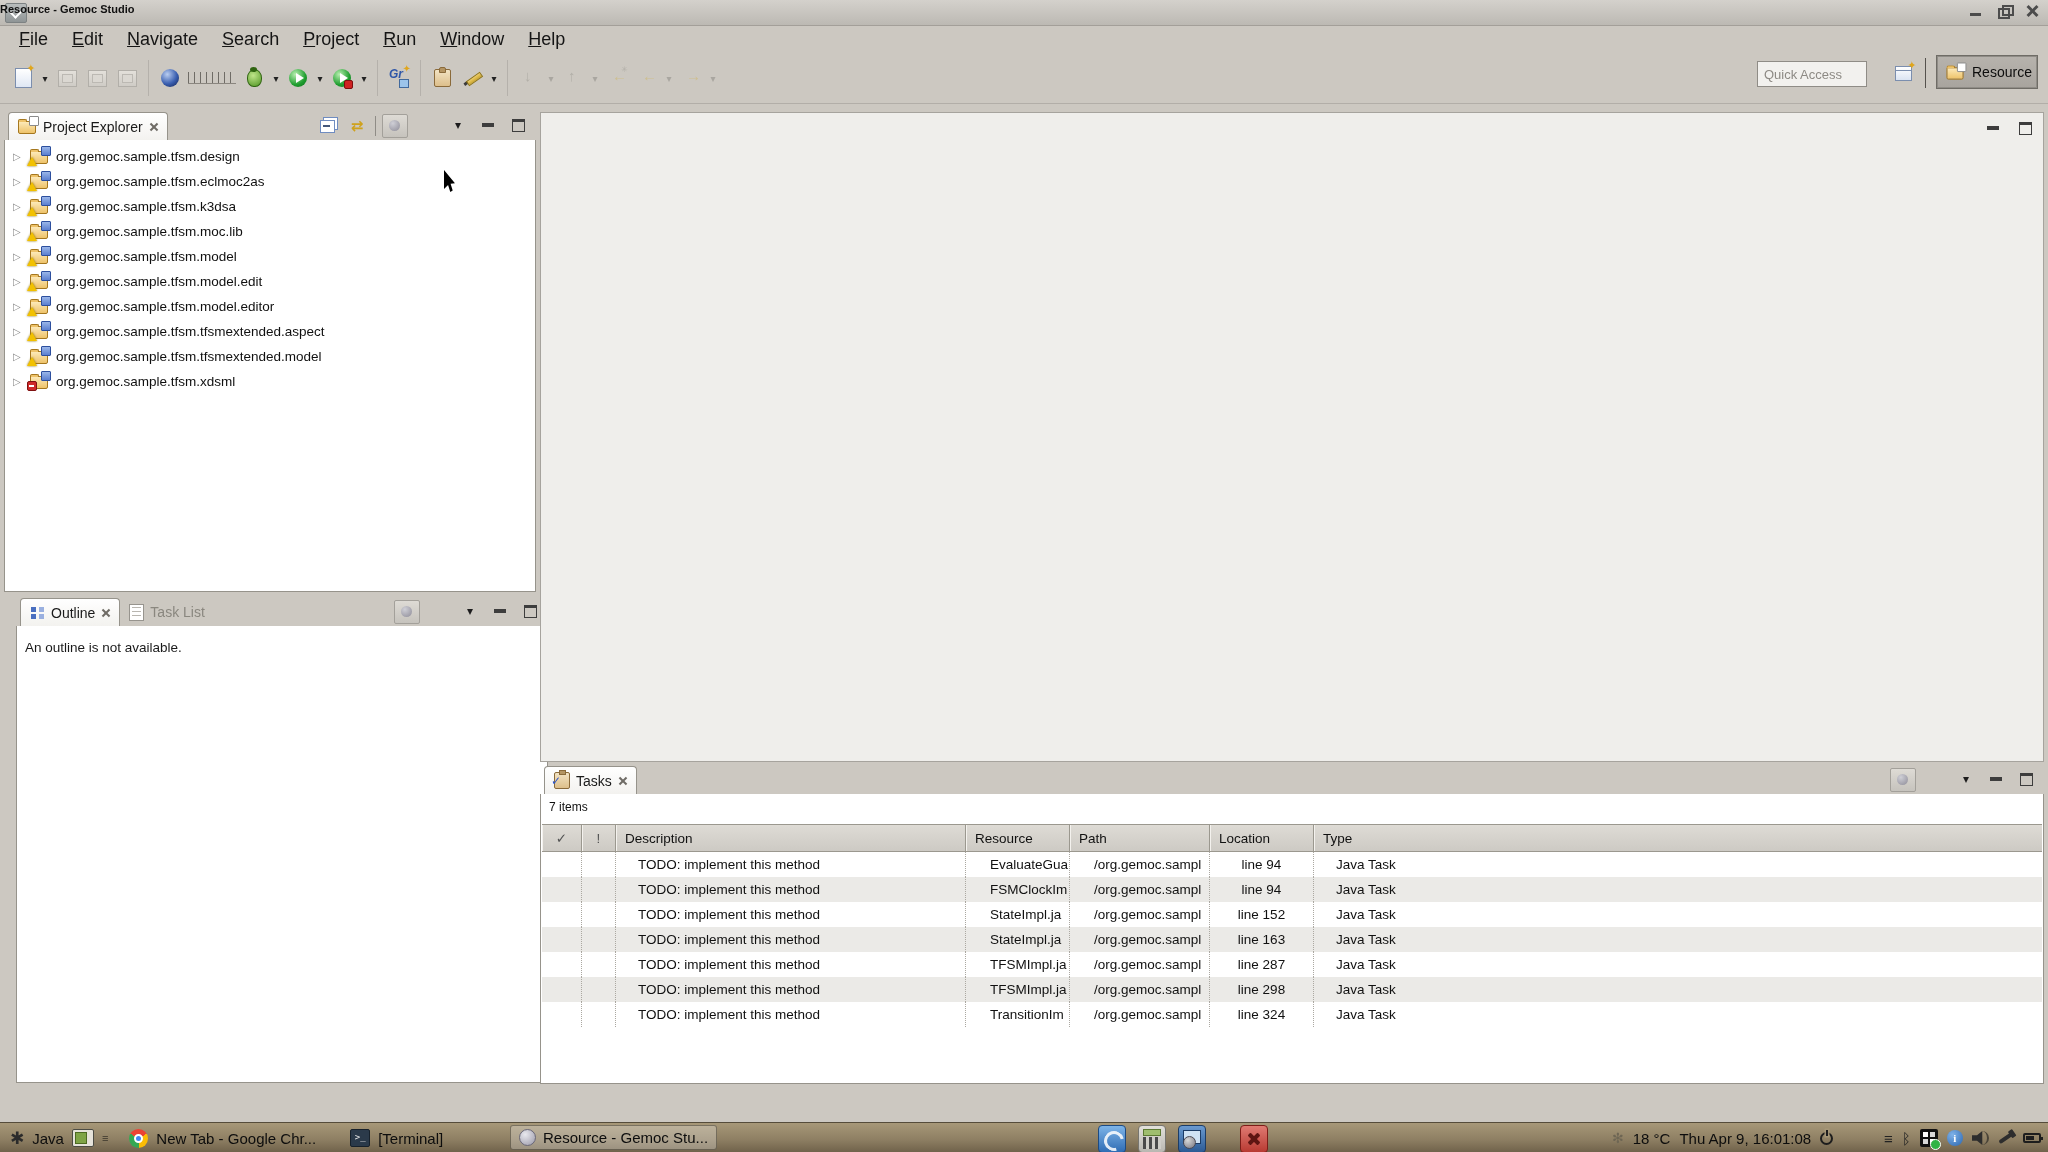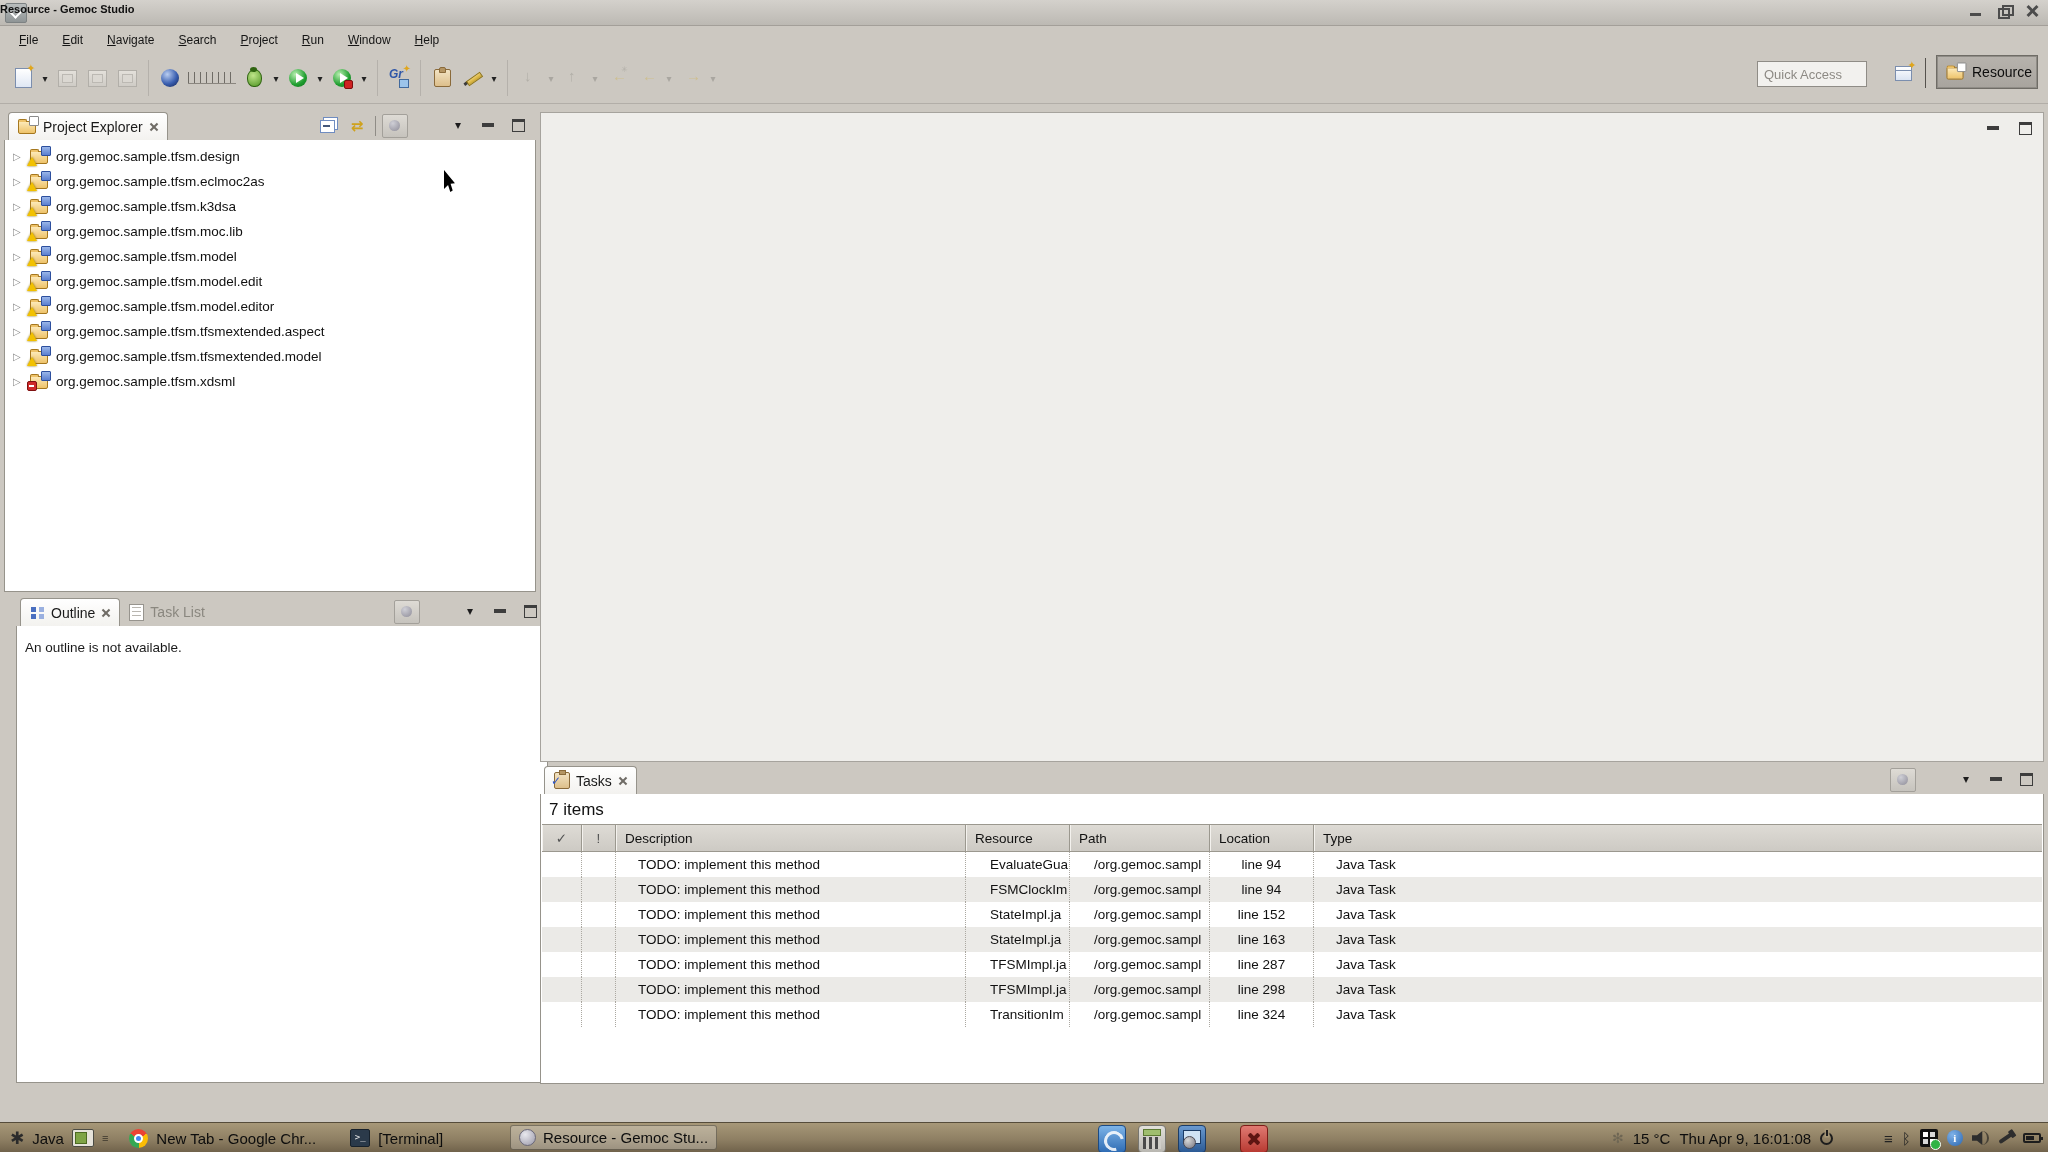--- a/index.html
+++ b/index.html
@@ -15,21 +15,21 @@
   .wctl{position:absolute;top:4px;display:flex;gap:12px;right:8px;align-items:center;}
   .wbtn{width:16px;height:14px;position:relative;}
   .w-min::after{content:"";position:absolute;left:2px;bottom:2px;width:11px;height:3px;background:#4c4c4c;}
   .w-rest::after{content:"";position:absolute;left:2px;top:4px;width:8px;height:7px;border:2px solid #4c4c4c;}
   .w-rest::before{content:"";position:absolute;left:6px;top:1px;width:8px;height:7px;border:2px solid #4c4c4c;background:#c8c5c0;}
   .w-close::before,.w-close::after{content:"";position:absolute;left:7px;top:0;width:3px;height:14px;background:#4c4c4c;}
   .w-close::before{transform:rotate(45deg);}.w-close::after{transform:rotate(-45deg);}
 
   
   .menubar{left:0;top:26px;width:2048px;height:27px;display:flex;align-items:center;padding-left:8px;gap:2px;}
-  .menu-item{padding:3px 11px;font-size:12px;color:#151515;}
+  .menu-item{padding:3px 11px;font-size:18px;color:#151515;}
   .menu-item::first-letter{text-decoration:underline;}
 
   
   .toolbar{left:0;top:53px;width:2048px;height:50px;border-bottom:1px solid #b2aea8;display:flex;align-items:center;padding-left:8px;}
   .tsep{width:1px;height:36px;background:#b5b1ab;margin:0 6px;}
   .tbtn{width:30px;height:34px;display:flex;align-items:center;justify-content:center;border-radius:3px;position:relative;}
   .dd{width:14px;height:34px;display:flex;align-items:center;justify-content:center;font-size:10px;color:#222;}
   .dd.dis{color:#a9a6a0;}
   .ic{display:inline-block;position:relative;}
   
@@ -120,21 +120,21 @@
   
   .outlico{width:5px;height:5px;background:#4a6fc0;box-shadow:0 7px 0 #4a6fc0,8px 7px 0 #9ab0e0,8px 0 0 #9ab0e0;margin:0 9px 7px 1px;display:inline-block;}
   .tlico{width:13px;height:15px;background:#fff;border:1px solid #97948e;display:inline-block;position:relative;}
   .tlico::after{content:"";position:absolute;left:2px;top:2px;right:2px;bottom:2px;background:repeating-linear-gradient(#b9b6b0 0 1px,transparent 1px 4px);}
   .outline-msg{position:absolute;left:8px;top:14px;font-size:13.5px;color:#1a1a1a;}
 
   
   .taskico{width:14px;height:15px;background:linear-gradient(#f2e3c3,#ddbf8b);border:1px solid #8a6a3a;border-radius:2px;position:relative;}
   .taskico::before{content:"";position:absolute;left:4px;top:-3px;width:5px;height:3px;background:#b49563;border:1px solid #8a6a3a;}
   .taskico::after{content:"✓";position:absolute;left:-4px;top:1px;color:#2f57c8;font-weight:bold;font-size:12px;}
-  .items-count{position:absolute;left:8px;top:6px;font-size:17px;color:#111;}
+  .items-count{position:absolute;left:8px;top:6px;font-size:12px;color:#111;}
   .ttable{position:absolute;left:1px;right:1px;top:30px;}
   .thead{display:flex;height:26px;background:linear-gradient(#dedbd5,#cdcac4);border-top:1px solid #9b988f;border-bottom:1px solid #9b988f;}
   .th{font-size:13.5px;color:#111;display:flex;align-items:center;padding-left:9px;box-sizing:border-box;border-right:1px solid #9b988f;box-shadow:inset 1px 0 0 #f4f2ee;overflow:hidden;}
   .trow{display:flex;height:25px;background:#fff;}
   .trow.alt{background:#ebeae7;}
   .td{font-size:13.5px;color:#111;line-height:25px;box-sizing:border-box;border-right:1px dotted #aba8a1;white-space:nowrap;overflow:hidden;}
   .c1{width:40px;flex:0 0 auto;}
   .c2{width:34px;flex:0 0 auto;}
   .c3{width:350px;flex:0 0 auto;padding-left:22px;}
   .c4{width:104px;flex:0 0 auto;padding-left:24px;}
@@ -574,21 +574,21 @@
     </div>
     <div class="tb-launchers">
       <span class="lico l-swirl"></span>
       <span class="lico l-calc"></span>
       <span class="lico l-mon"></span>
       <span style="width:10px"></span>
       <span class="lico l-red"></span>
     </div>
     <div class="tb-status">
       <span class="snow">✻</span>
-      <span>15 °C</span>
+      <span>18 °C</span>
       <span>Thu Apr 9, 16:01:08</span>
       <span class="powerico"></span>
     </div>
     <div class="tb-tray">
       <span class="trayico">≡</span>
       <span class="trayico">ᛒ</span>
       <span class="t-sync"></span>
       <span class="t-shield">i</span>
       <span style="display:flex;align-items:center;">
           <span class="t-vol"></span>

